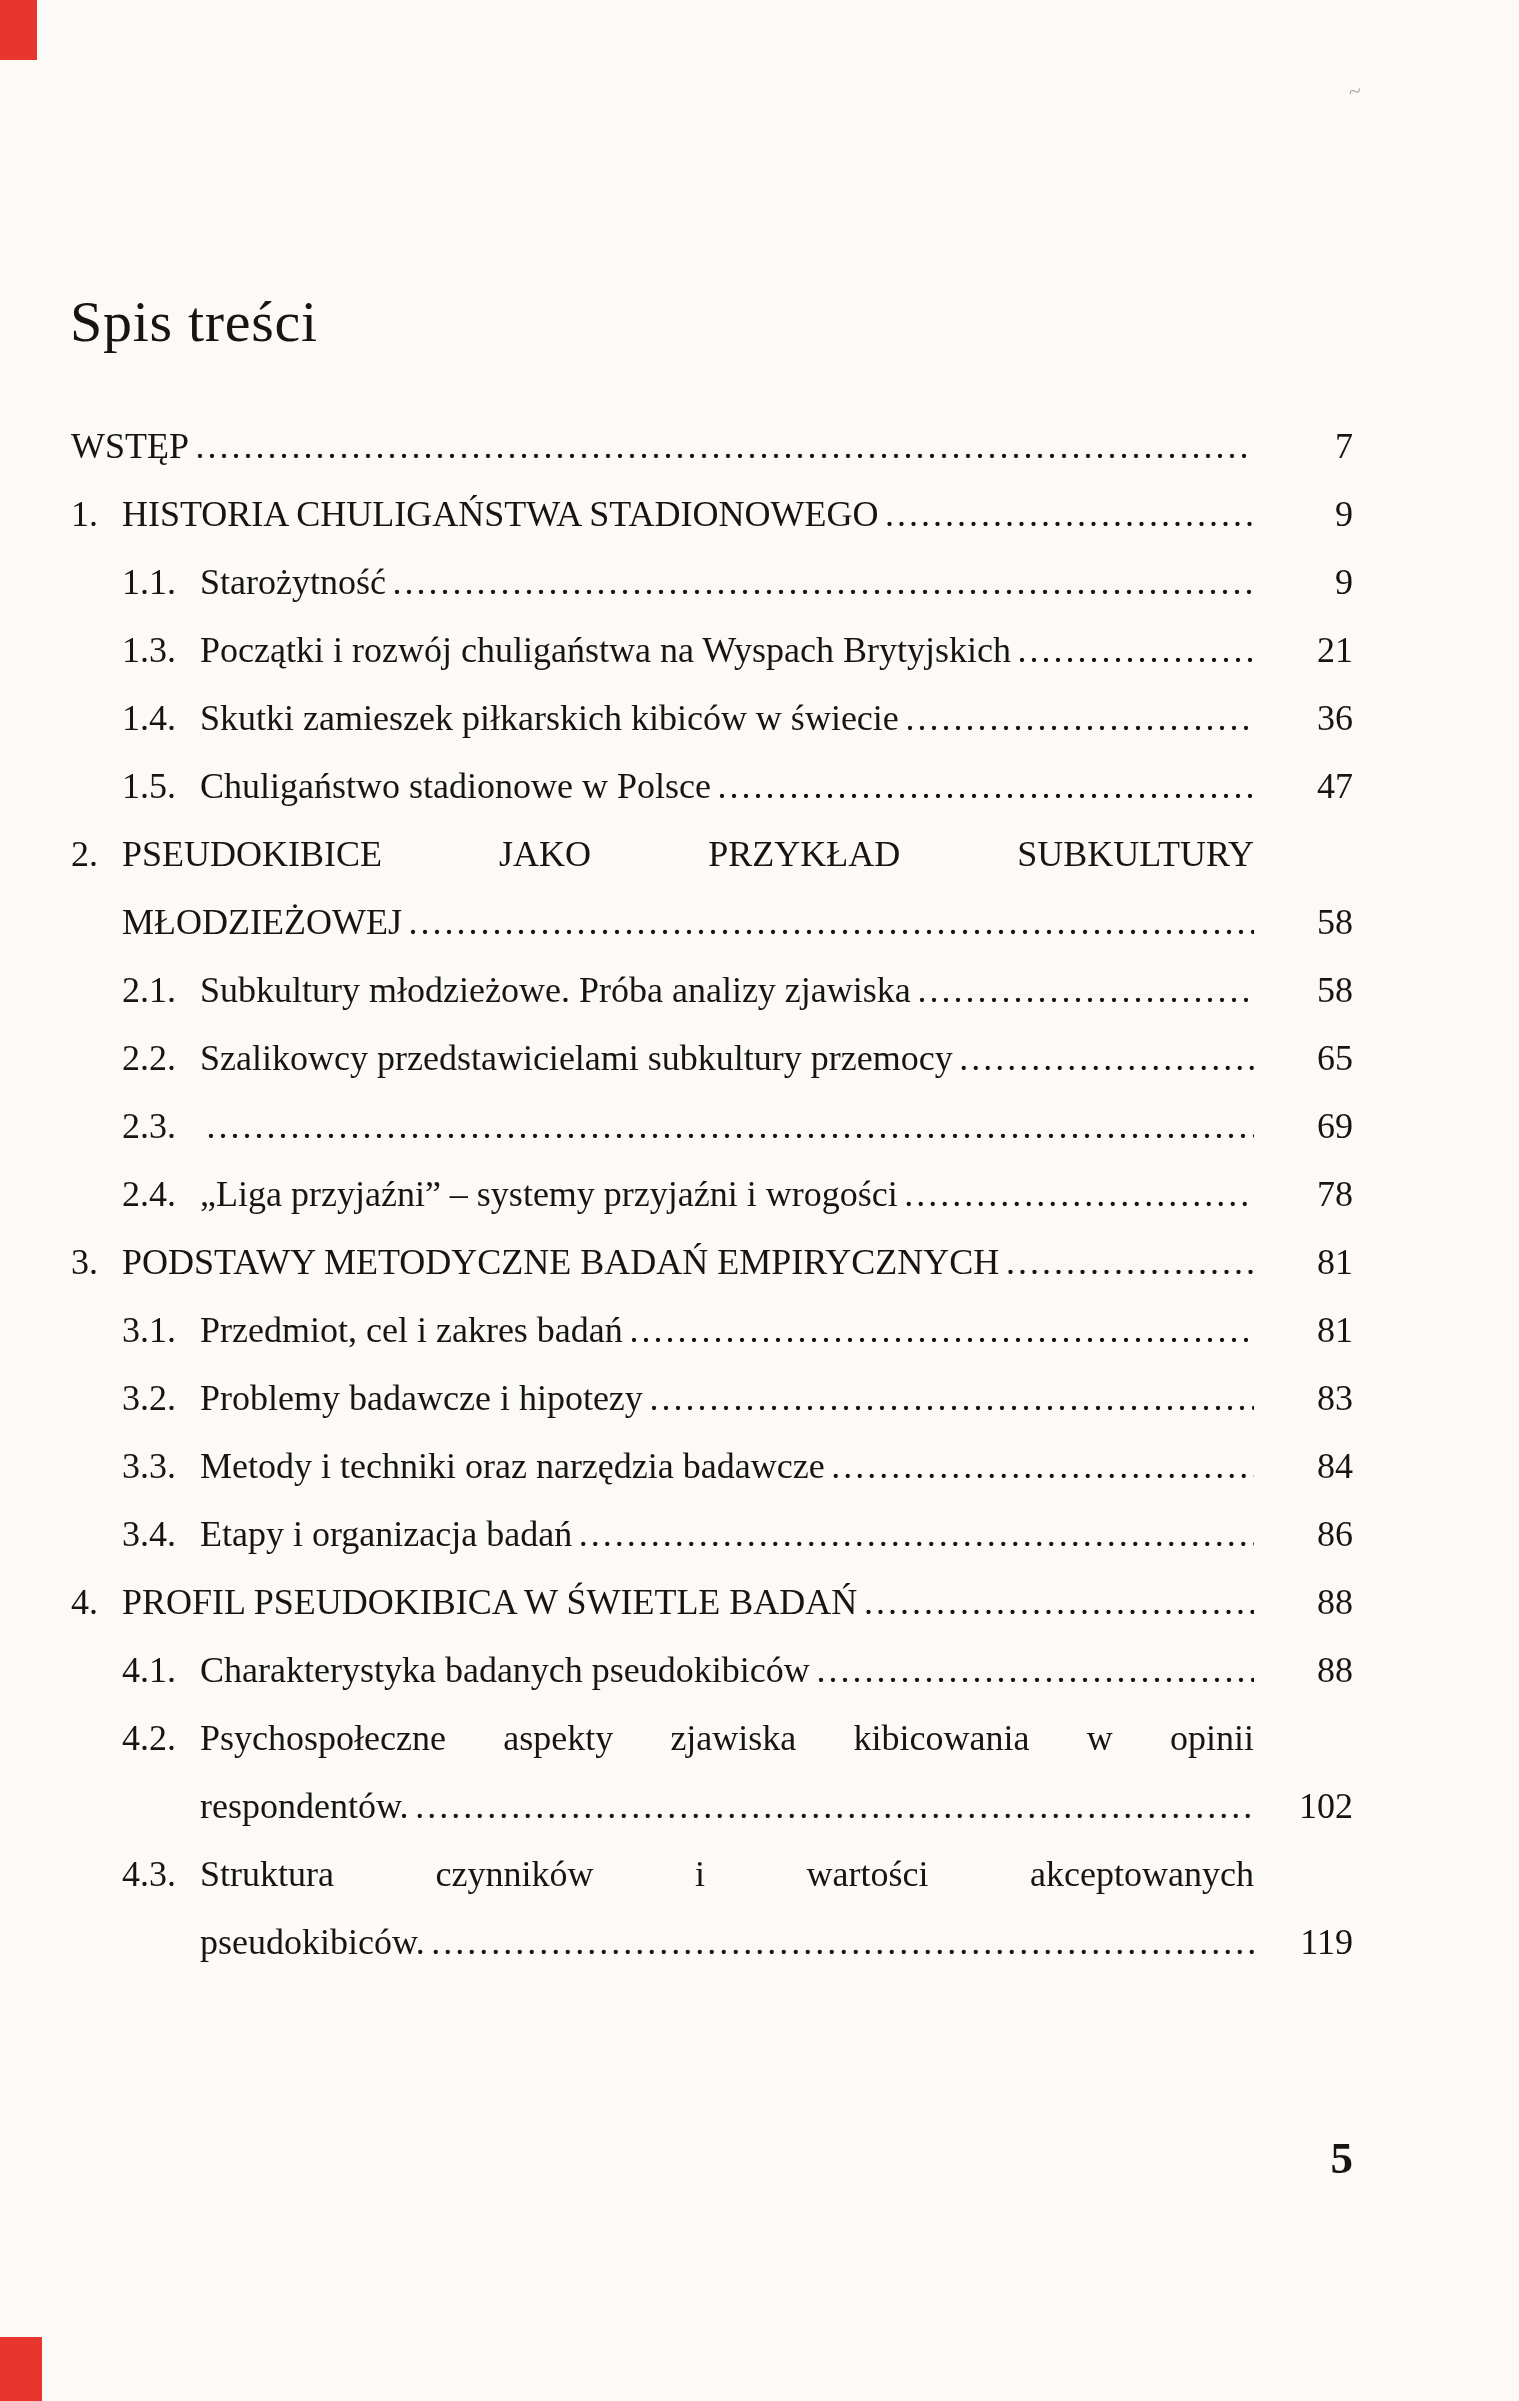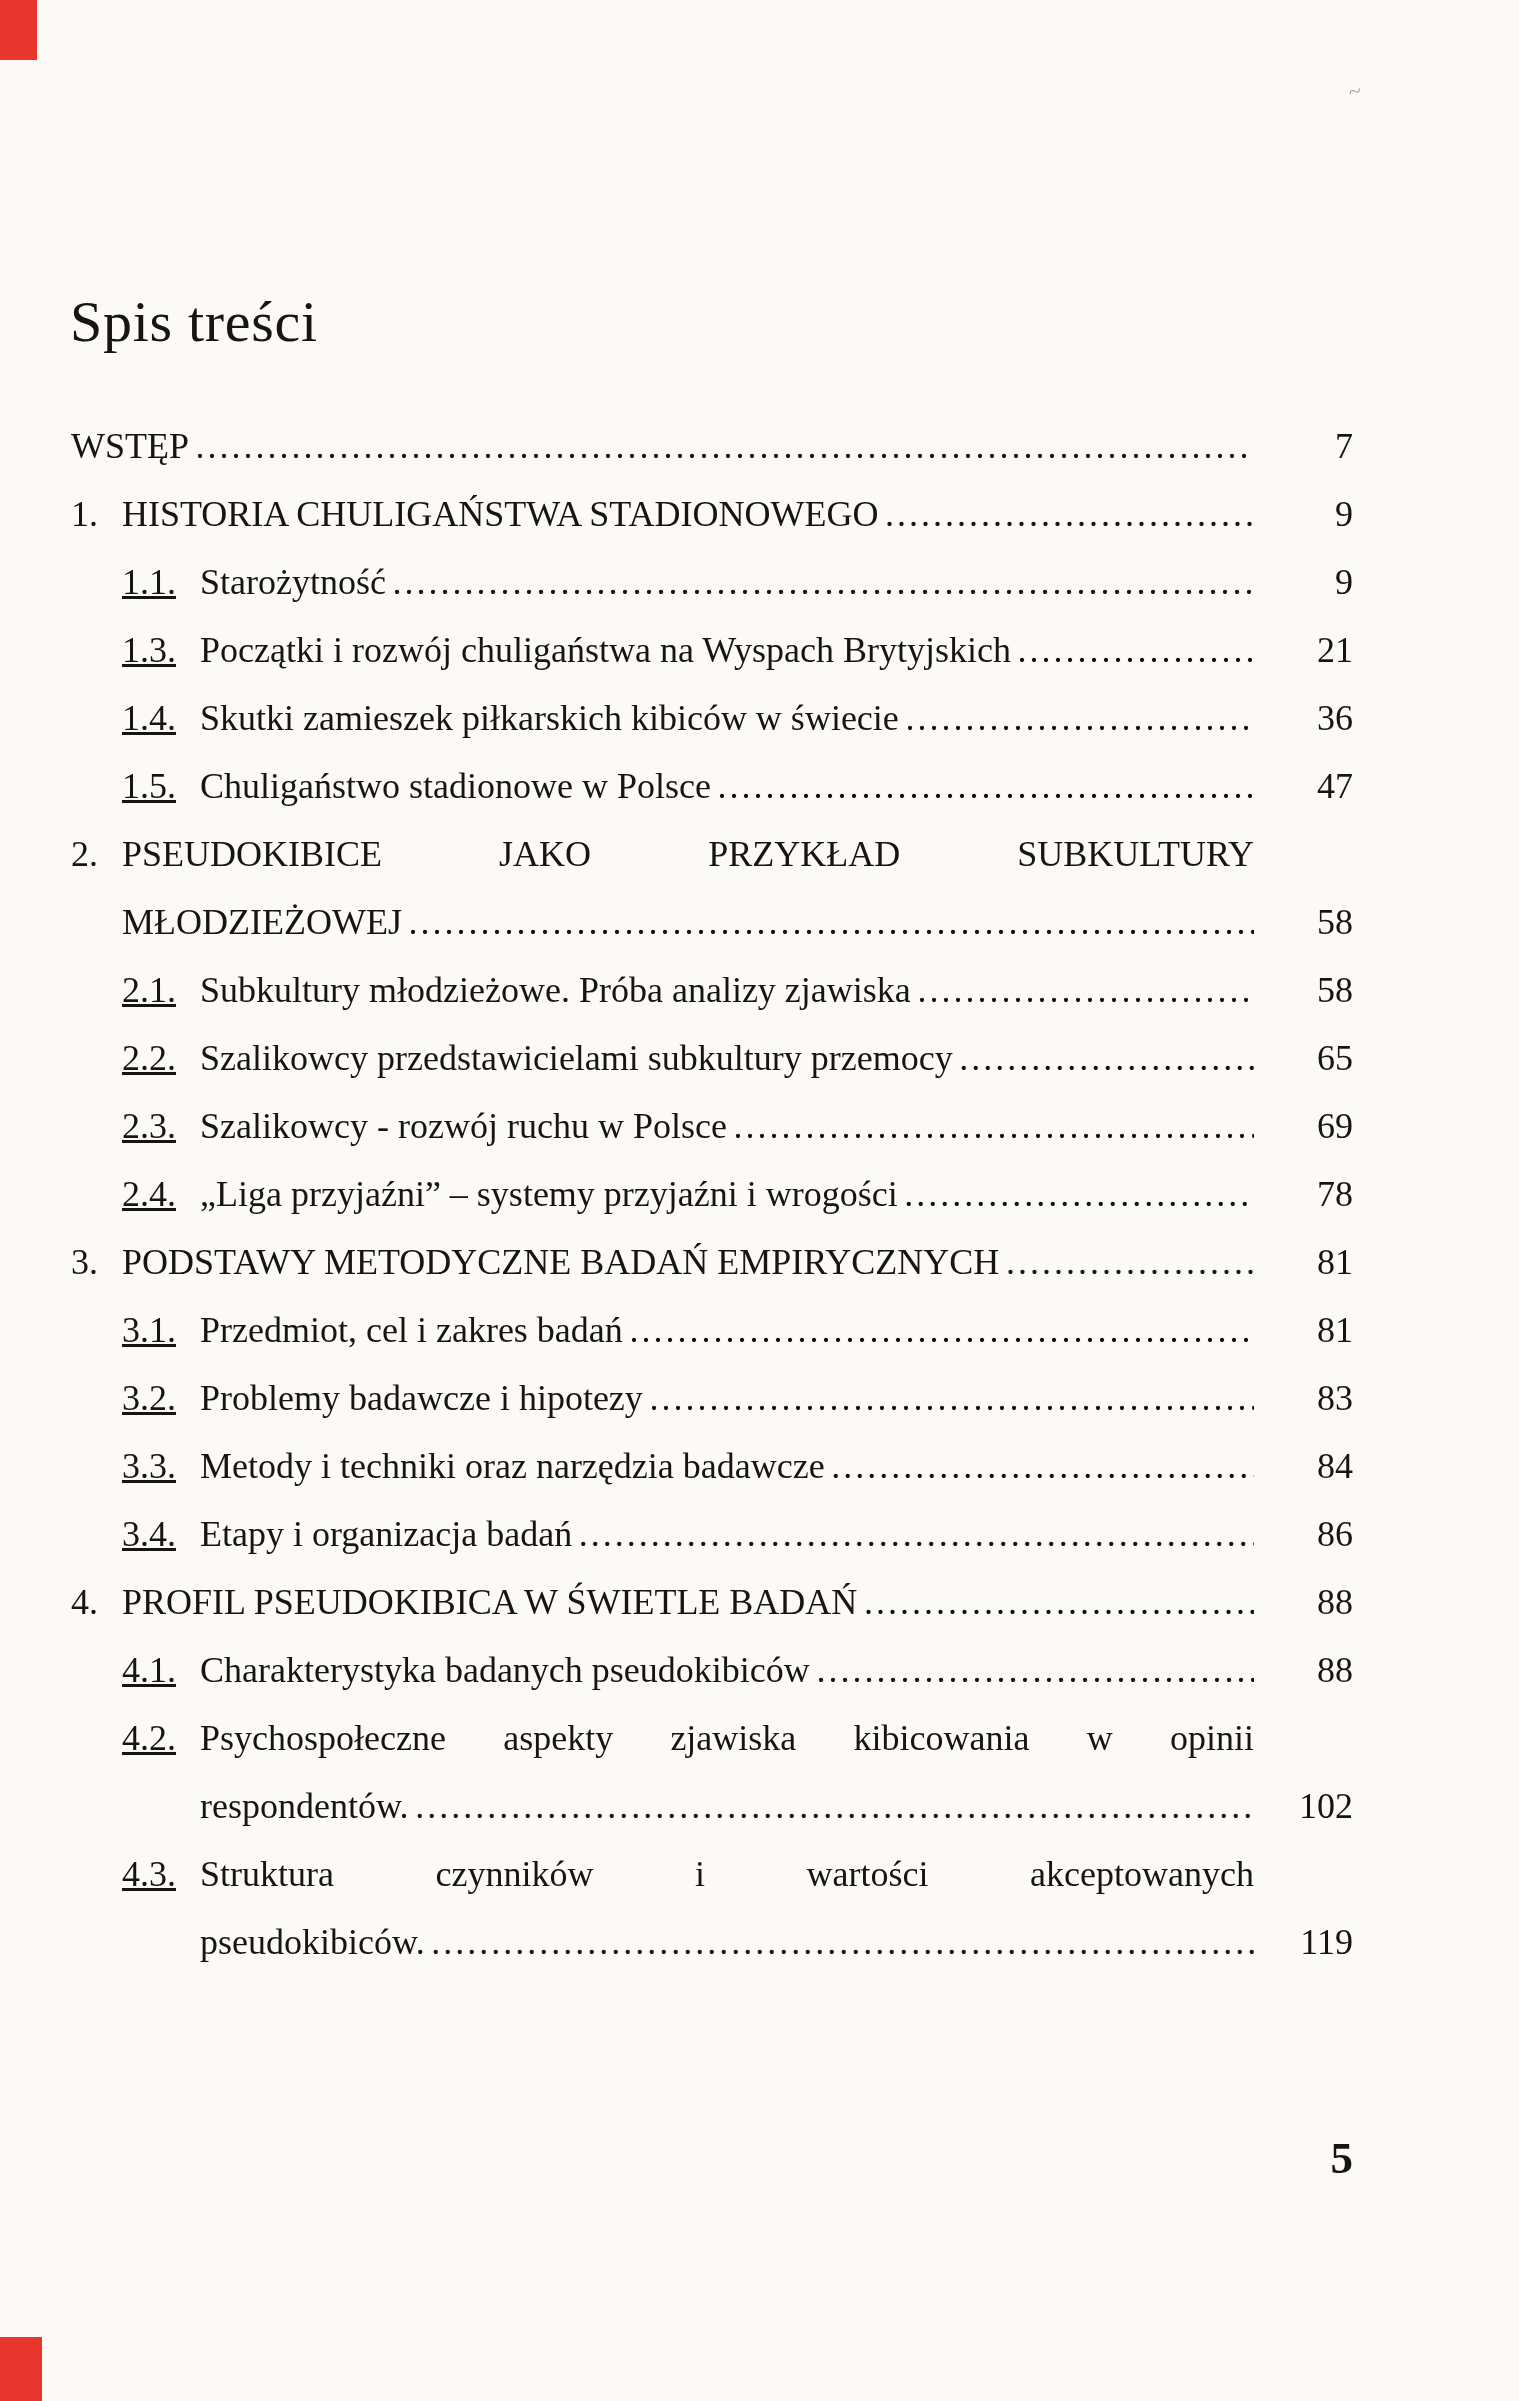--- a/index.html
+++ b/index.html
@@ -29,21 +29,21 @@
 
   .toc {
     position: absolute; left: 71px; top: 412px; width: 1282px;
     font-size: 36px;
   }
   .entry { }
   .row { display: flex; align-items: baseline; line-height: 68px; }
 
   .num { flex: 0 0 51px; }
   .level1 .row { padding-left: 51px; }
-  .level1 .num { flex: 0 0 78px; text-decoration: underline; }
+  .level1 .num { flex: 0 0 78px; }
 
   .lbl { white-space: nowrap; }
 
   .leader { flex: 1 1 auto; overflow: hidden; white-space: nowrap; margin-left: 6.6px; min-width: 0; }
   .leader::after {
     content: "..........................................................................................................................................................";
     letter-spacing: 3px;
   }
 
   .pagenum { flex: 0 0 99px; text-align: right; white-space: nowrap; }
@@ -147,21 +147,20 @@
         <div class="row">
           <span class="num">2.2.</span>
           <span class="lbl">Szalikowcy przedstawicielami subkultury przemocy</span>
           <span class="leader"></span>
           <span class="pagenum">65</span>
         </div>
       </div>
       <div class="entry level1">
         <div class="row">
           <span class="num">2.3.</span>
-          <span class="lbl">Szalikowcy - rozwój ruchu w Polsce</span>
           <span class="leader"></span>
           <span class="pagenum">69</span>
         </div>
       </div>
       <div class="entry level1">
         <div class="row">
           <span class="num">2.4.</span>
           <span class="lbl">„Liga przyjaźni” – systemy przyjaźni i wrogości</span>
           <span class="leader"></span>
           <span class="pagenum">78</span>

